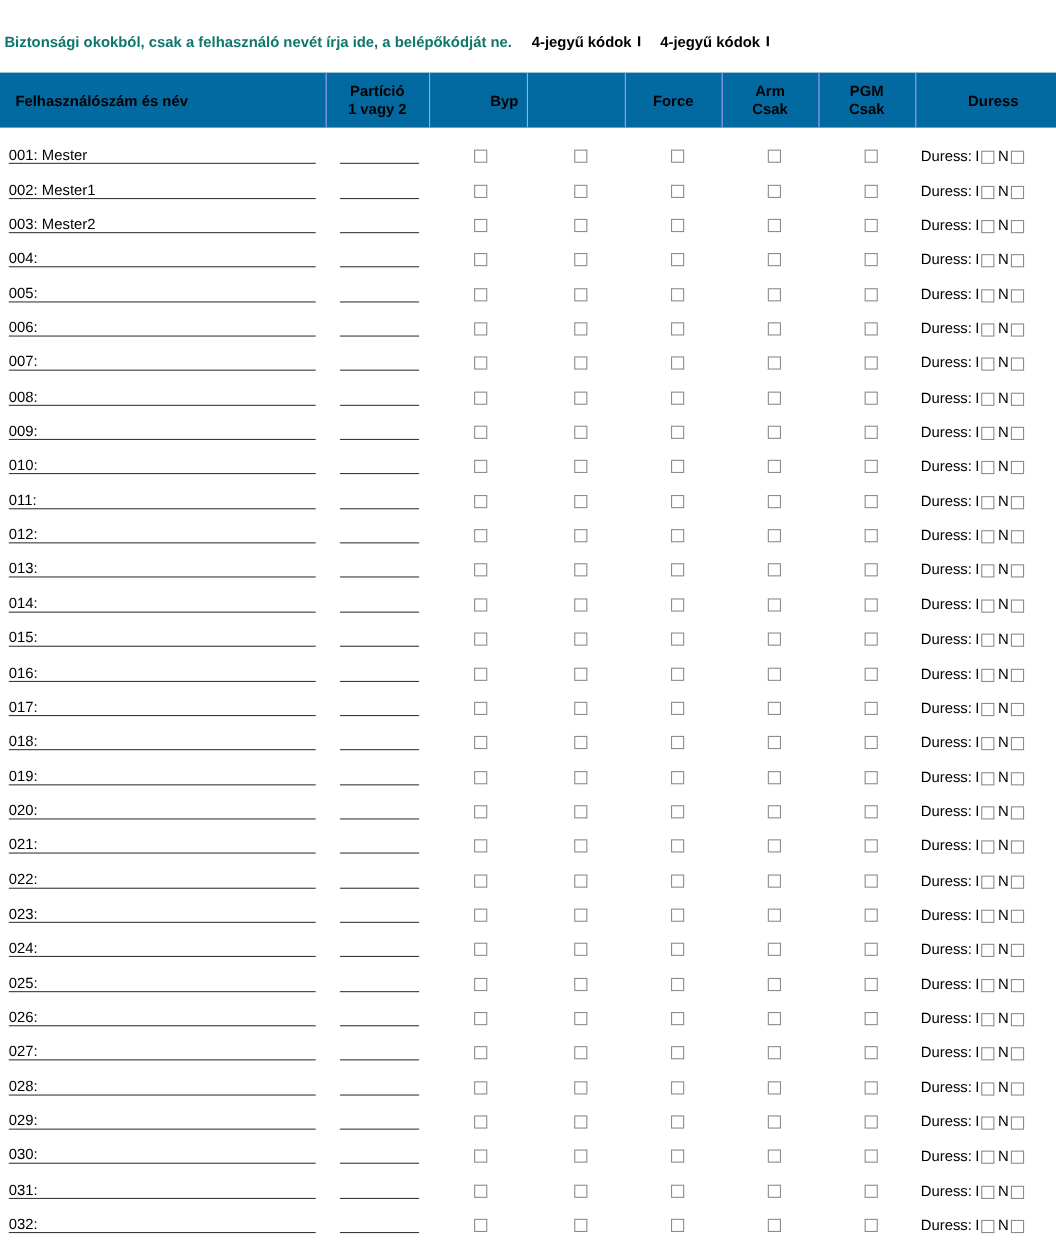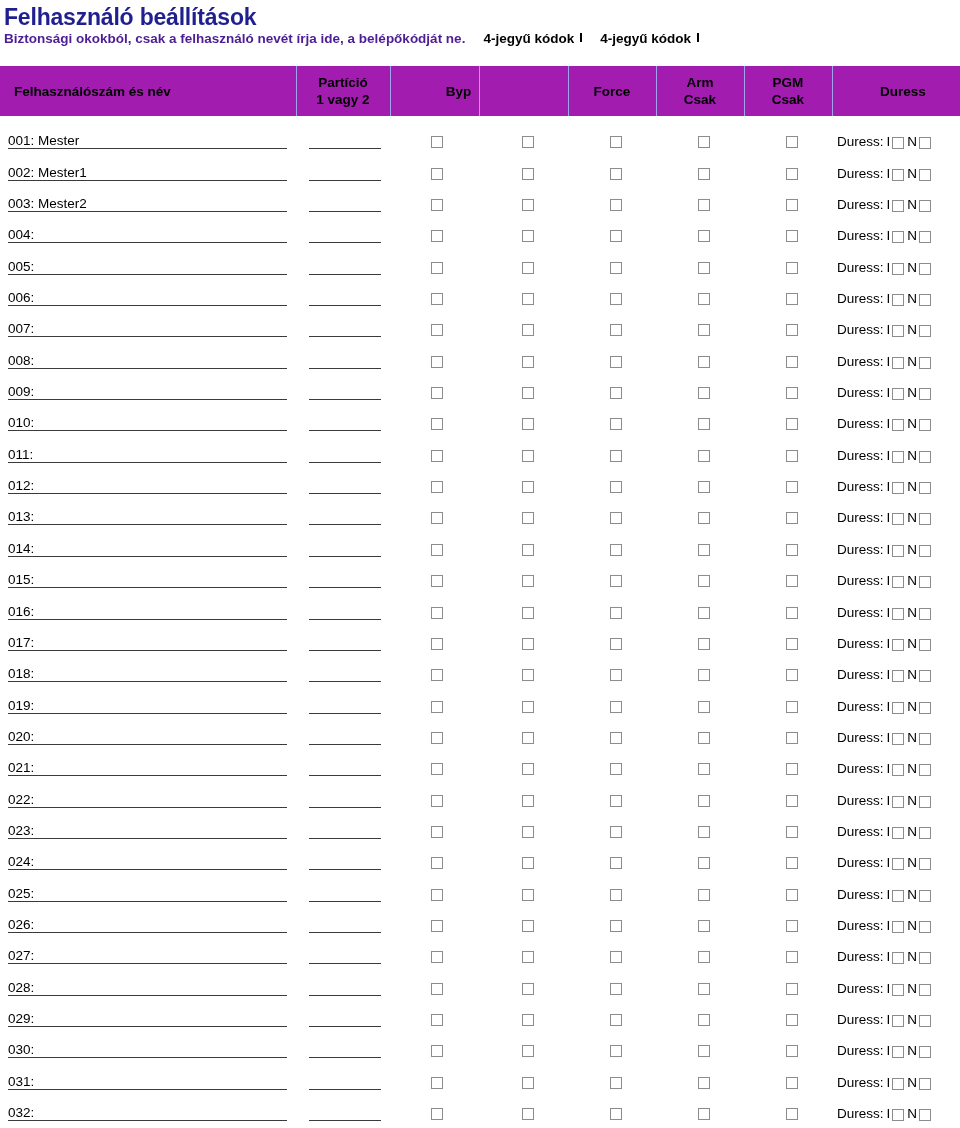--- a/index.html
+++ b/index.html
@@ -38,21 +38,21 @@
     position: absolute;
     left: 4px;
     top: 31px;
     display: flex;
     align-items: baseline;
     white-space: nowrap;
   }
   .subtitle-text {
     font-size: 13.5px;
     font-weight: bold;
-    color: #4c1d95;
+    color: #0f766e;
   }
   .code-opt {
     font-size: 13.5px;
     font-weight: bold;
     color: #000000;
     margin-left: 18px;
     display: inline-flex;
     align-items: baseline;
   }
   .tick {
@@ -163,35 +163,34 @@
     margin: 0 3px 0 2px;
     position: relative;
     top: 1px;
   }
 </style>
 </head>
 <body>
 
 <div class="page">
 
-  <div class="doc-title">Felhasználó beállítások</div>
 
   <div class="subtitle-row">
     <span class="subtitle-text">Biztonsági okokból, csak a felhasználó nevét írja ide, a belépőkódját ne.</span>
     <span class="code-opt">
       <span>4-jegyű kódok</span>
       <span class="tick"></span>
     </span>
     <span class="code-opt">
       <span>4-jegyű kódok</span>
       <span class="tick"></span>
     </span>
   </div>
 
-  <div class="thead" id="table-header" style="background: #a21caf;">
+  <div class="thead" id="table-header" style="background: #0369a1;">
       <div class="th left" style="left: 0px; width: 296px;">
         <span>Felhasználószám és név</span>
       </div>
       <div class="th-divider" style="left: 296px;"></div>
       <div class="th" style="left: 296px; width: 94px;">
         <span>Partíció</span>
         <span>1 vagy 2</span>
       </div>
       <div class="th-divider" style="left: 390px;"></div>
       <div class="th" style="left: 414px; width: 89px;">

